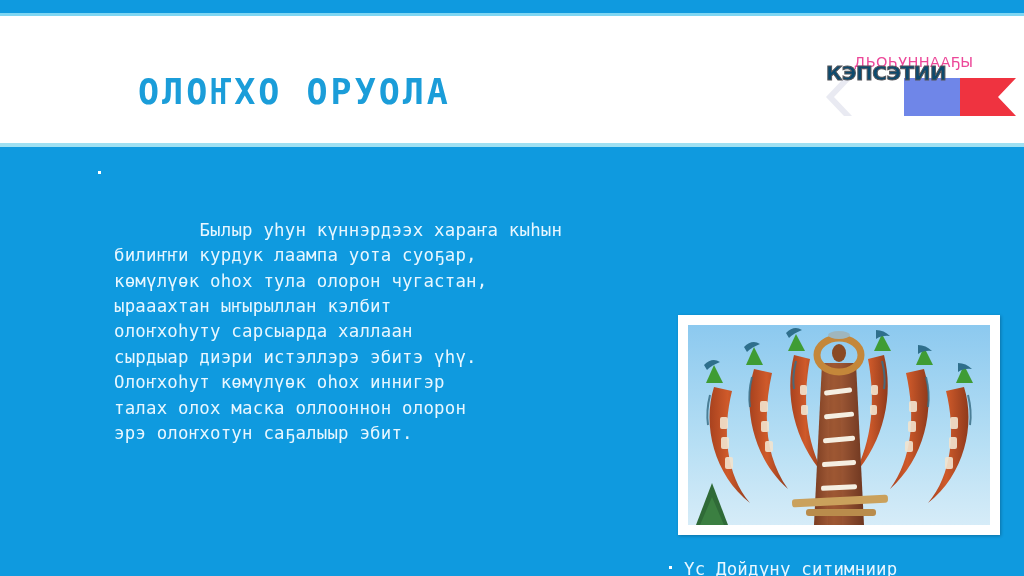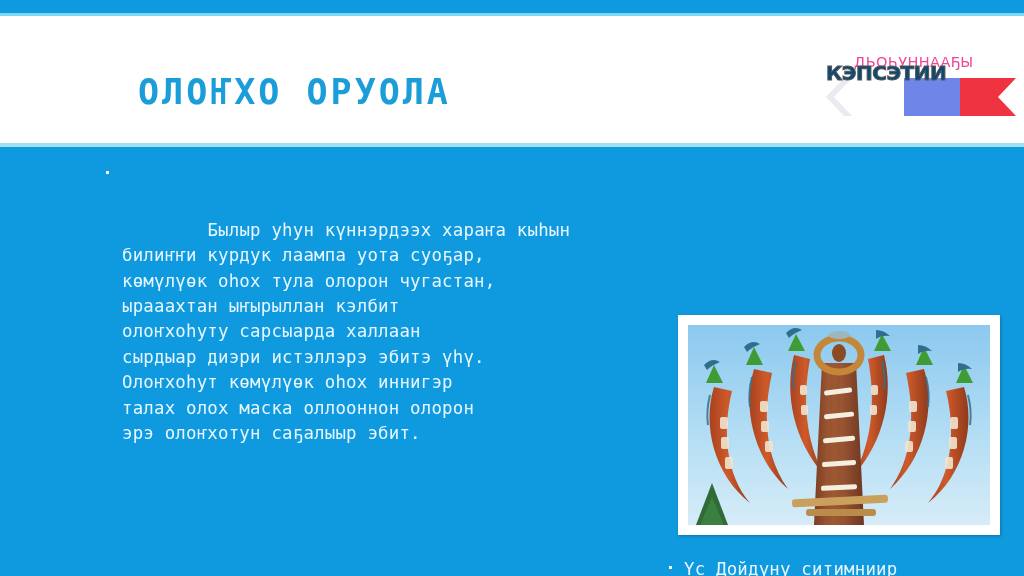--- a/index.html
+++ b/index.html
@@ -118,21 +118,21 @@
     position: absolute;
     left: 0;
     top: 147px;
     width: 1024px;
     height: 429px;
     background: #0f9adf;
   }
 
   .text-col {
     position: absolute;
-    left: 104px;
+    left: 96px;
     top: 20px;
     width: 545px;
   }
   .bullet-line {
     position: relative;
     display: block;
     color: #e8f7ff;
     font-family: "DejaVu Sans Mono", "Liberation Mono", monospace;
     font-size: 17.4px;
     line-height: 25.4px;

